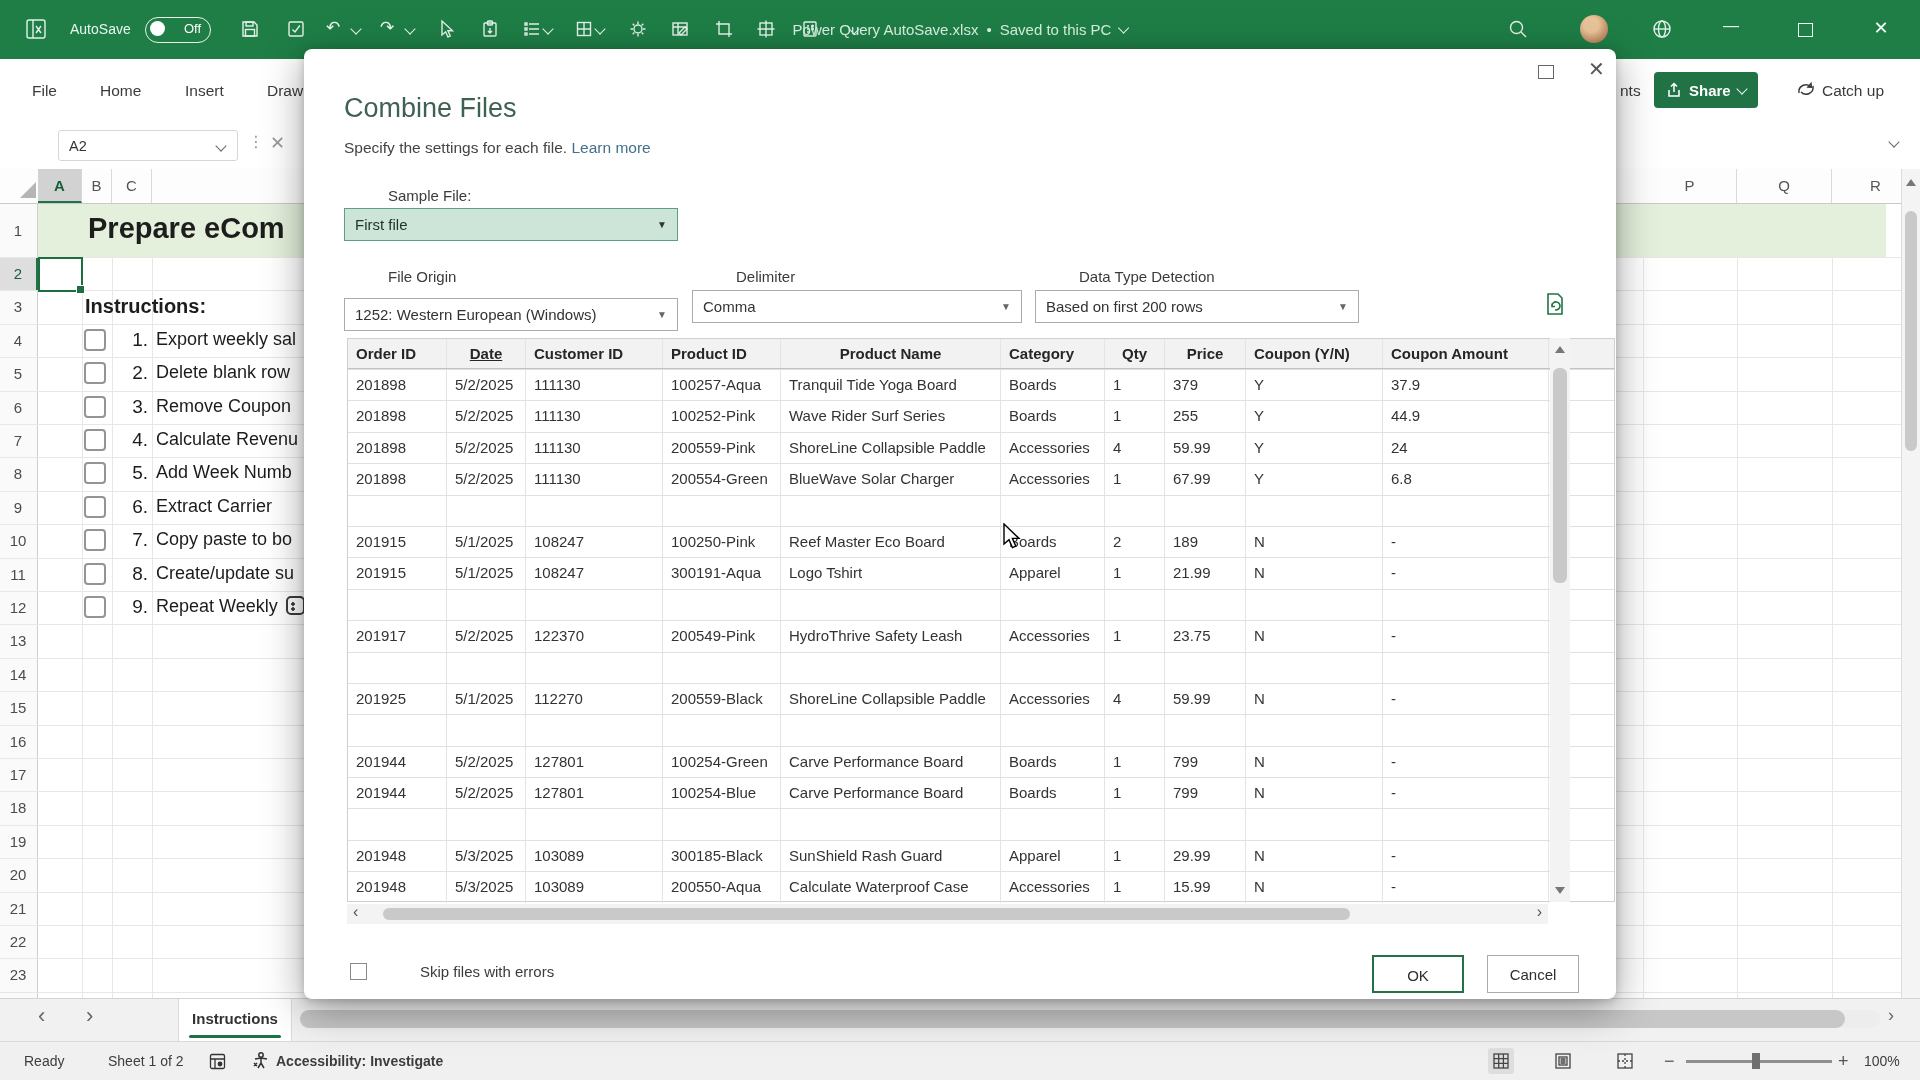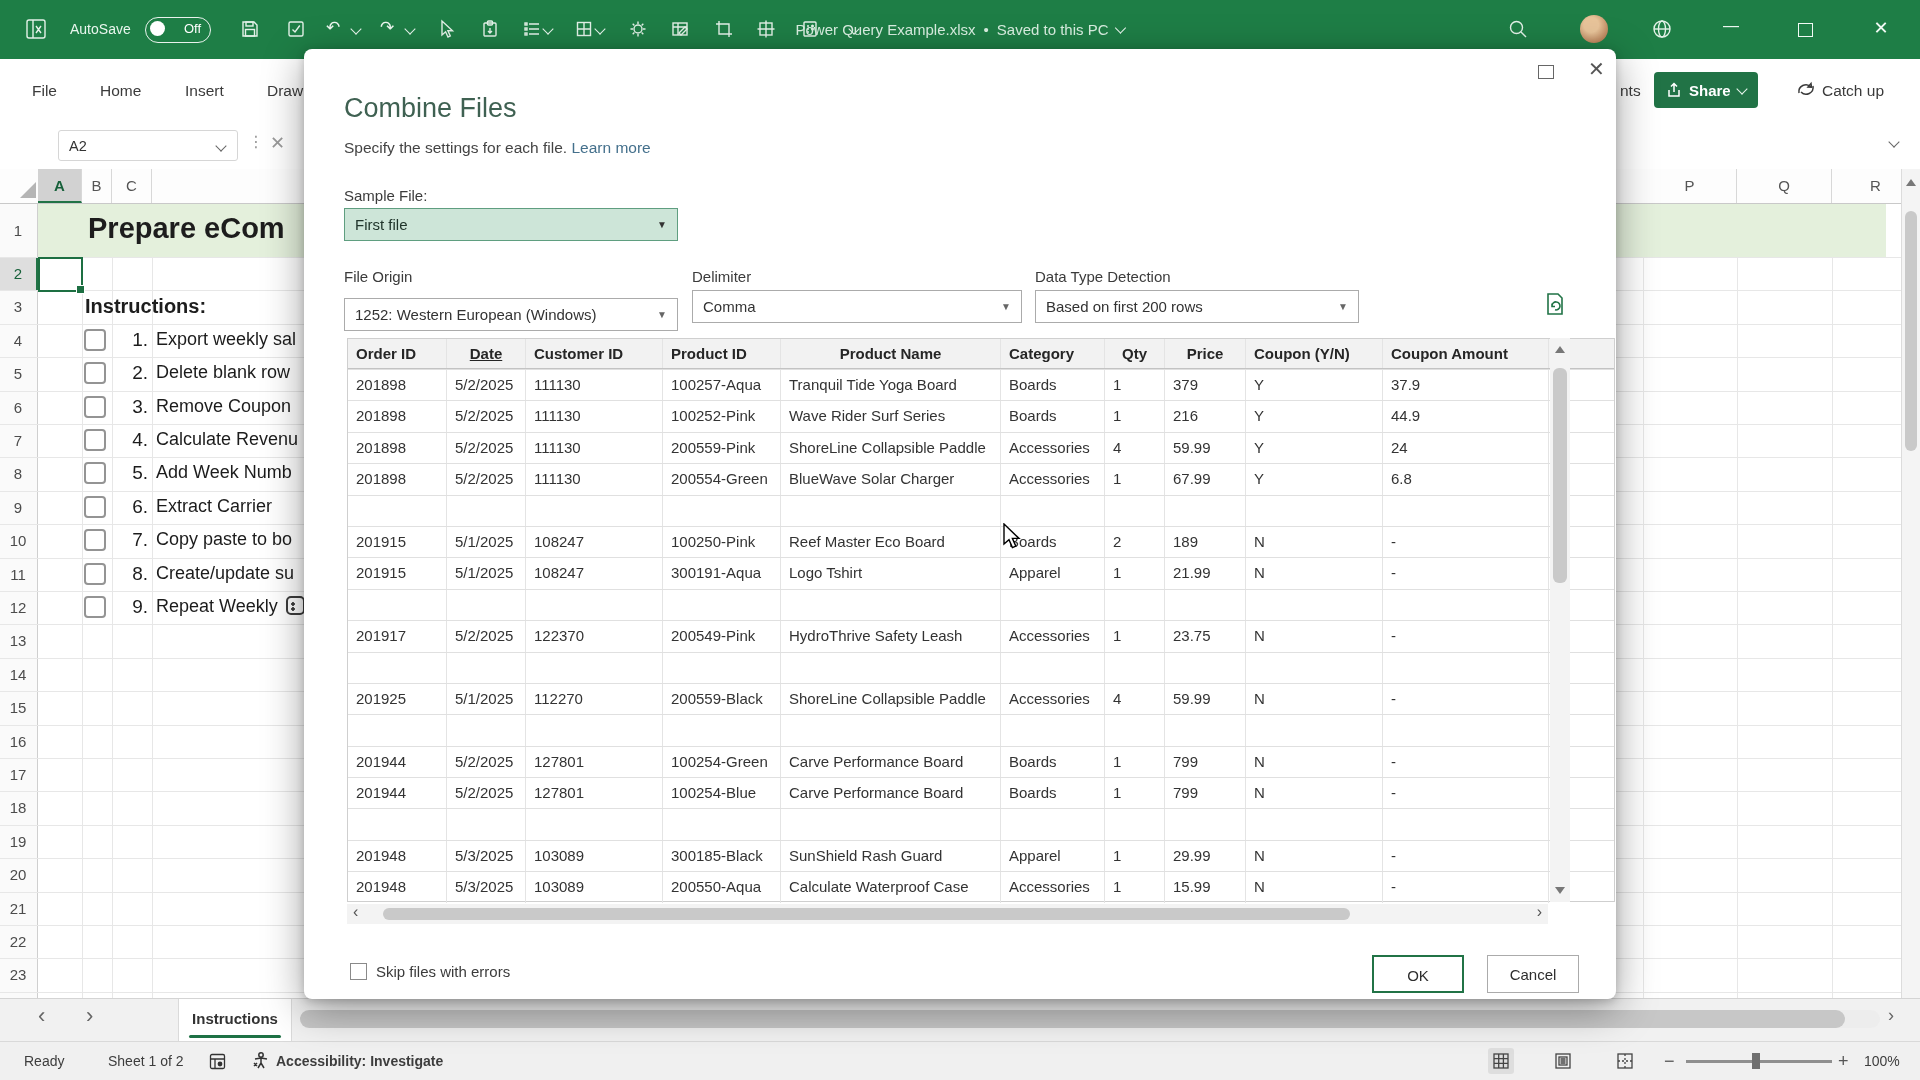--- a/index.html
+++ b/index.html
@@ -58,21 +58,21 @@
   .statusbar{position:absolute;left:0;top:1041px;width:1920px;height:39px;background:#f0f0f0;border-top:1px solid #d9d9d9;box-sizing:border-box;font-size:14px;color:#3d3d3d;}
   .sb-item{position:absolute;top:0;height:38px;line-height:38px;}
   .viewicon{position:absolute;top:6px;width:26px;height:26px;display:flex;align-items:center;justify-content:center;border-radius:3px;}
   .viewicon svg{stroke:#444;fill:none;stroke-width:1.3;}
   
   .dialog{position:absolute;left:304px;top:49px;width:1312px;height:950px;background:#fff;border-radius:8px;
           box-shadow:0 10px 40px rgba(0,0,0,.38),0 2px 8px rgba(0,0,0,.18);z-index:10;}
   .dlg-title{position:absolute;left:40px;top:44px;font-size:27px;color:#3f6152;}
   .dlg-sub{position:absolute;left:40px;top:90px;font-size:15.5px;color:#444;}
   .dlg-sub .link{color:#44708c;}
-  .fieldlabel{position:absolute;font-size:15px;color:#3b3b3b;}
+  .fieldlabel{position:absolute;font-size:15px;color:#3b3b3b;margin-left:44px;}
   .dd{position:absolute;height:33px;border:1px solid #ababab;background:#fff;box-sizing:border-box;font-size:15px;color:#333;line-height:31px;padding-left:10px;}
   .dd .arr{position:absolute;right:10px;top:0;color:#666;font-size:10px;}
   .dd.green{background:#cde5d8;border:1.5px solid #5f9e80;color:#20352b;}
   .dd.green .arr{color:#333;}
   .pq-table{position:absolute;left:43px;top:289px;width:1268px;height:564px;border:1px solid #cfcfcf;box-sizing:border-box;font-size:15px;color:#333;}
   .pq-tr{display:flex;height:31.4px;border-top:1px solid #e0e0e0;box-sizing:border-box;}
   .pq-tr.pq-head{height:30px;background:#f2f2f2;font-weight:bold;color:#262626;border-top:none;border-bottom:1px solid #c3c3c3;}
   .pq-td{flex:none;box-sizing:border-box;border-right:1px solid #e4e4e4;padding:0 8px;line-height:30px;overflow:hidden;white-space:nowrap;}
   .pq-td.center{text-align:center;}
   .pq-vscroll{position:absolute;left:1246px;top:289px;width:20px;height:564px;background:#f3f3f3;}
@@ -175,21 +175,21 @@
       <svg width="20" height="20" viewBox="0 0 20 20">
           <rect x="4" y="3" width="12" height="14" rx="1"></rect>
           <path d="M7 7 H9 M7 10 H9 M7 13 H9"></path>
           <circle cx="12.5" cy="7" r="0.8"></circle>
           <circle cx="12.5" cy="10" r="0.8"></circle>
         </svg>
     </span>
     <span class="abs chev" style="left:850px;top:25px;"></span>
 
     <div class="tb-title">
-      <span>Power Query Example.xlsx</span>
+      <span>Power Query AutoSave.xlsx</span>
       <span>•</span>
       <span>Saved to this PC</span>
       <span class="chev" style="margin-top:-4px;"></span>
     </div>
 
     <span class="abs qat" style="left:1506px;top:17px;">
       <svg width="22" height="22" viewBox="0 0 22 22">
           <circle cx="9.5" cy="9.5" r="6"></circle>
           <line x1="14" y1="14" x2="19" y2="19"></line>
         </svg>
@@ -448,21 +448,21 @@
           <div class="pq-td" style="width: 166px;">37.9</div>
         </div>
         <div class="pq-tr">
           <div class="pq-td" style="width: 99px;">201898</div>
           <div class="pq-td" style="width: 79px;">5/2/2025</div>
           <div class="pq-td" style="width: 137px;">111130</div>
           <div class="pq-td" style="width: 118px;">100252-Pink</div>
           <div class="pq-td" style="width: 220px;">Wave Rider Surf Series</div>
           <div class="pq-td" style="width: 104px;">Boards</div>
           <div class="pq-td" style="width: 60px;">1</div>
-          <div class="pq-td" style="width: 81px;">216</div>
+          <div class="pq-td" style="width: 81px;">255</div>
           <div class="pq-td" style="width: 137px;">Y</div>
           <div class="pq-td" style="width: 166px;">44.9</div>
         </div>
         <div class="pq-tr">
           <div class="pq-td" style="width: 99px;">201898</div>
           <div class="pq-td" style="width: 79px;">5/2/2025</div>
           <div class="pq-td" style="width: 137px;">111130</div>
           <div class="pq-td" style="width: 118px;">200559-Pink</div>
           <div class="pq-td" style="width: 220px;">ShoreLine Collapsible Paddle</div>
           <div class="pq-td" style="width: 104px;">Accessories</div>

